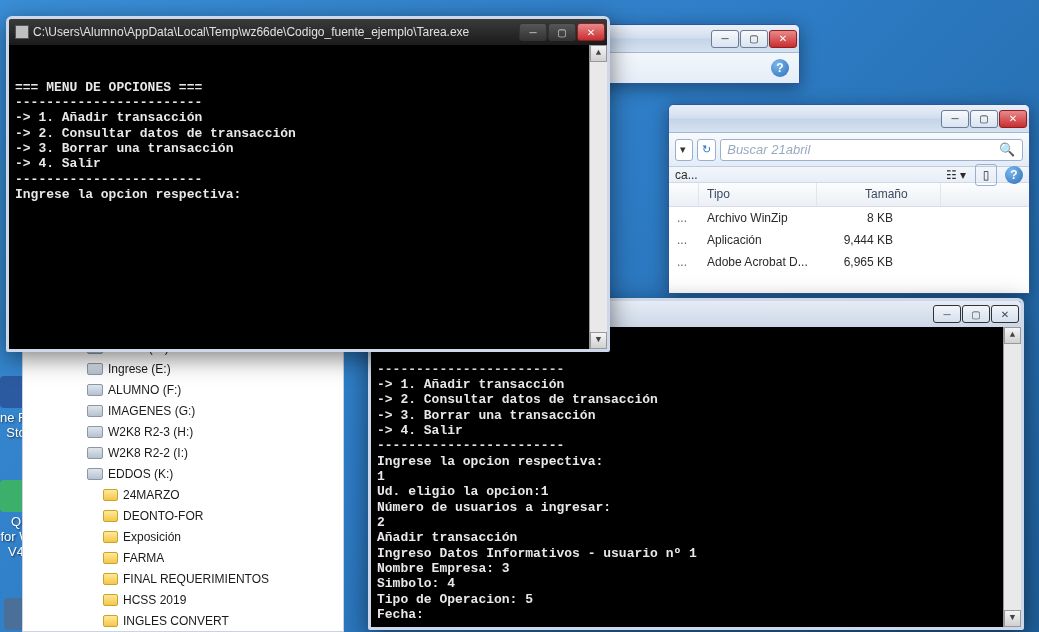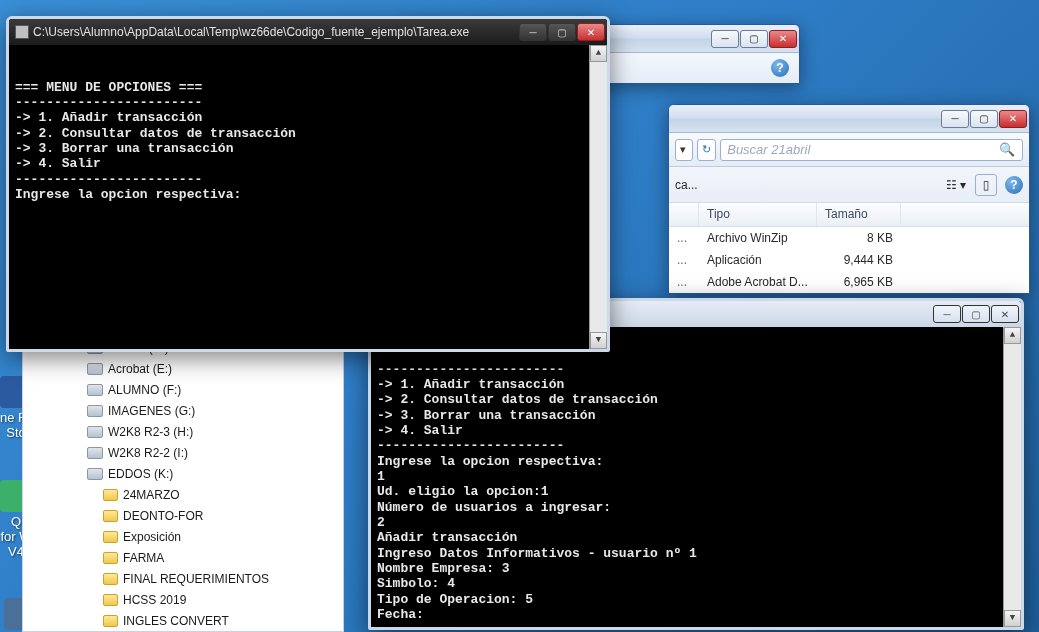--- a/index.html
+++ b/index.html
@@ -171,21 +171,21 @@
     font-style: italic;
     font-size: 13px;
   }
   .explorer-toolbar .search .mag {
     margin-left: auto;
     color: #3a6aaf;
     font-style: normal;
     cursor: pointer;
   }
   .explorer-cmdbar {
-    height: 36px;
+    height: 16px;
     background: linear-gradient(#f2f6fb, #e8eef7);
     border-bottom: 1px solid #d0d9e6;
     display: flex;
     align-items: center;
     padding: 0 6px;
     gap: 8px;
     font-size: 12px;
     color: #2a2a2a;
   }
   .explorer-cmdbar .spacer { flex: 1; }
@@ -314,21 +314,21 @@
   <div class="explorer-cmdbar">
     <span>ca...</span>
     <div class="spacer"></div>
     <div class="ibtn">☷ ▾</div>
     <div class="ibtn" style="border:1px solid #9bb0ce;">▯</div>
     <div class="help-icon">?</div>
   </div>
   <div class="explorer-columns" id="explorer-cols">
       <div class="col" style="width:30px;"></div>
       <div class="col" style="width:118px;">Tipo</div>
-      <div class="col" style="width:84px;">Tamaño</div>
+      <div class="col" style="width:84px;margin-left:40px;">Tamaño</div>
     </div>
   <div class="explorer-rows" id="explorer-rows">
       <div class="row">
     <div class="cell" style="width:30px; color:#666;">...</div>
     <div class="cell" style="width:118px;">Archivo WinZip</div>
     <div class="cell" style="width:84px; text-align:right;">8 KB</div>
   </div>
       <div class="row">
     <div class="cell" style="width:30px; color:#666;">...</div>
     <div class="cell" style="width:118px;">Aplicación</div>
@@ -343,21 +343,21 @@
 </div>
 
 <div class="explorer-tree" style="left:22px; top:332px; width:322px; height:300px; border:1px solid #c9d3e1;">
   <div id="tree-drives">
       <div class="node">
         <div class="drive-ico"></div>
         <span>Diseño (D:)</span>
       </div>
       <div class="node">
         <div class="drive-ico"></div>
-        <span>Acrobat (E:)</span>
+        <span>Ingrese (E:)</span>
       </div>
       <div class="node">
         <div class="drive-ico"></div>
         <span>ALUMNO (F:)</span>
       </div>
       <div class="node">
         <div class="drive-ico"></div>
         <span>IMAGENES (G:)</span>
       </div>
       <div class="node">

